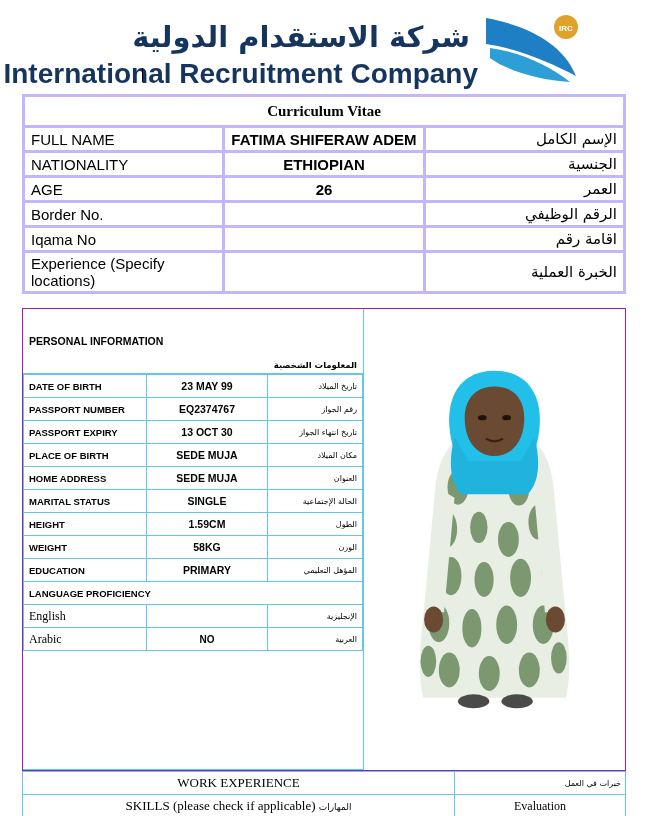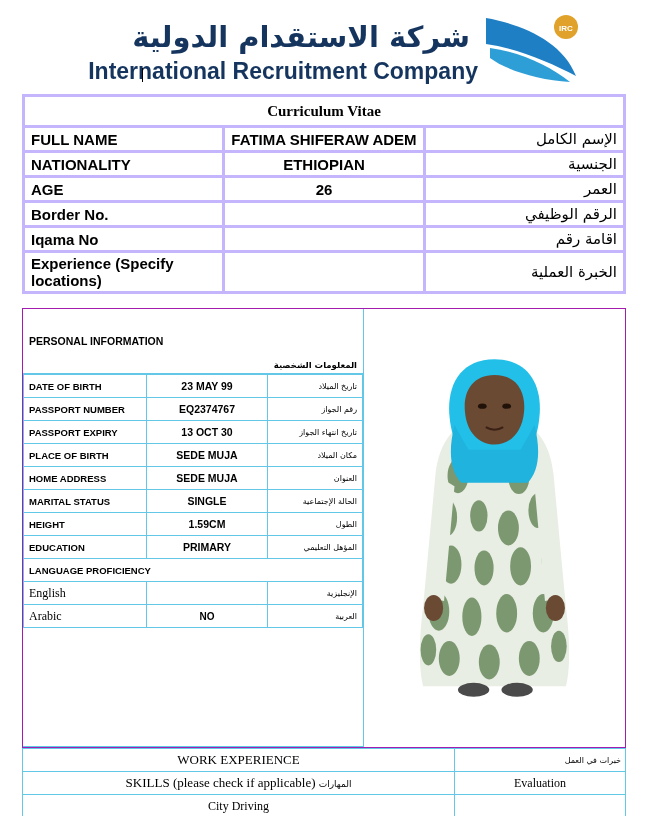--- a/index.html
+++ b/index.html
@@ -46,21 +46,21 @@
     color: #15355f;
     direction: rtl;
     white-space: nowrap;
     letter-spacing: 0px;
   }
   .english-title {
     position: absolute;
     right: 112px;
     top: 46px;
     font-family: "Liberation Sans", sans-serif;
-    font-size: 23px;
+    font-size: 28px;
     font-weight: bold;
     color: #15355f;
     white-space: nowrap;
     text-align: right;
   }
   .logo-mark {
     position: absolute;
     right: 0px;
     top: 2px;
     width: 110px;
@@ -83,21 +83,21 @@
   .cv-title {
     text-align: center;
     font-size: 15px;
     font-weight: bold;
     font-family: "Liberation Serif", serif;
     padding: 5px 0 !important;
   }
   .lbl {
     font-family: "Liberation Sans", sans-serif;
     font-size: 9.5px;
-    font-weight: bold;
+    font-weight: normal;
     text-align: left;
   }
   .val {
     text-align: center;
     font-family: "Liberation Sans", sans-serif;
     font-size: 11px;
     font-weight: bold;
   }
   .val-big {
     text-align: center;
@@ -326,20 +326,25 @@
           </tr>
           <tr>
             <td class="k">MARITAL STATUS</td>
             <td class="v">SINGLE</td>
             <td class="a">الحالة الإجتماعية</td>
           </tr>
           <tr>
             <td class="k">HEIGHT</td>
             <td class="v">1.59CM</td>
             <td class="a">الطول</td>
+          </tr>
+          <tr>
+            <td class="k">WEIGHT</td>
+            <td class="v">58KG</td>
+            <td class="a">الوزن</td>
           </tr>
           <tr>
             <td class="k">EDUCATION</td>
             <td class="v">PRIMARY</td>
             <td class="a">المؤهل التعليمي</td>
           </tr>
           <tr class="langhead">
             <td colspan="3">LANGUAGE PROFICIENCY</td>
           </tr>
           <tr class="langrow">

